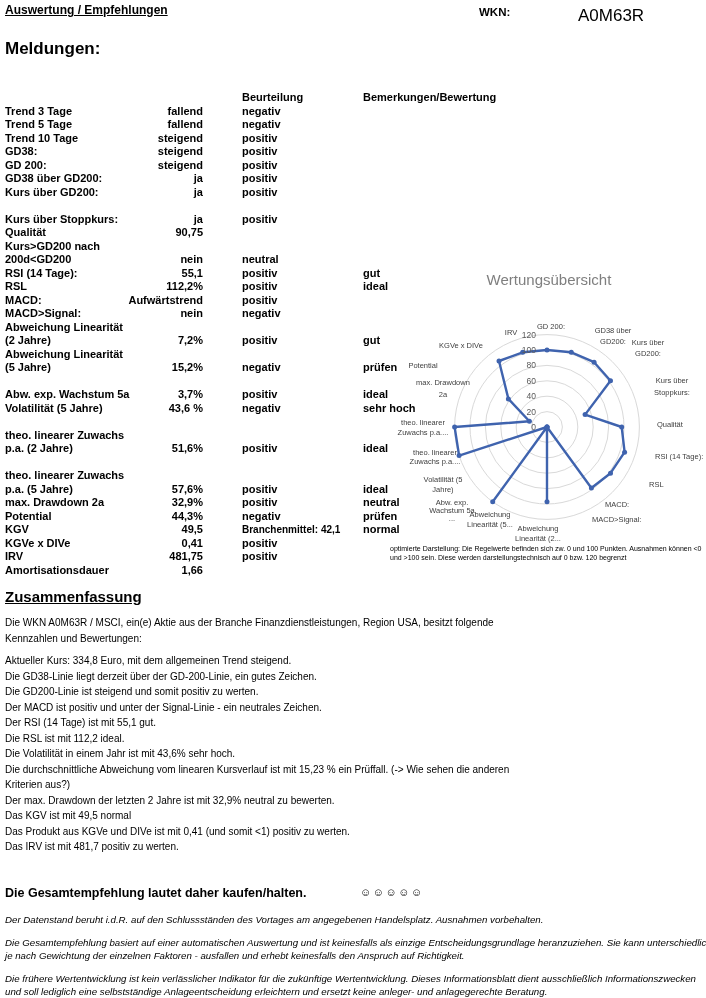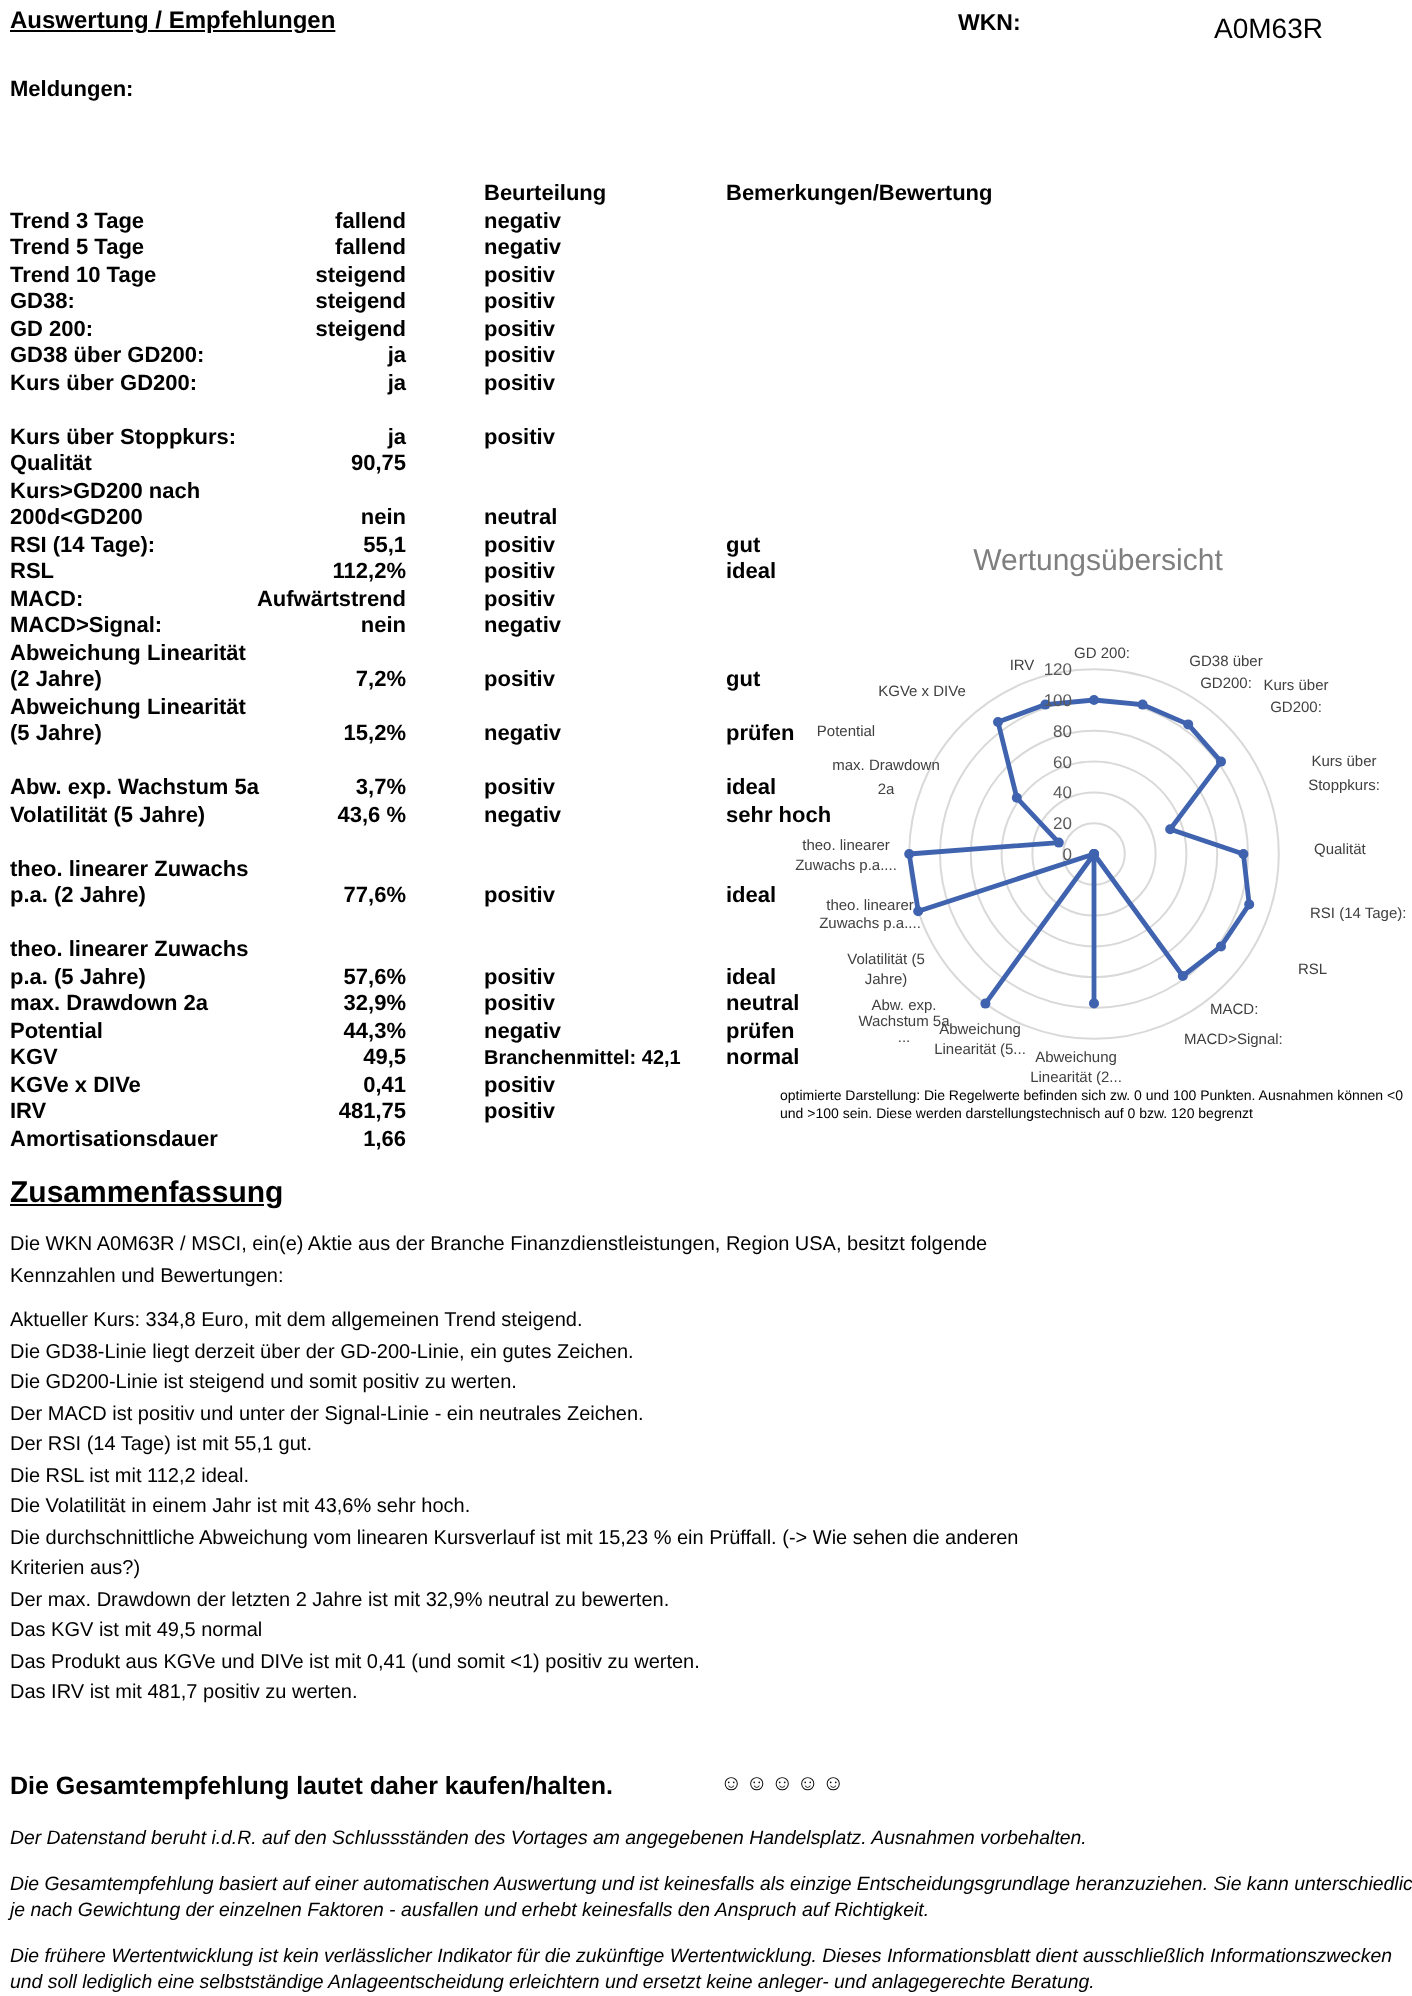--- a/index.html
+++ b/index.html
@@ -2,22 +2,22 @@
 <html><head>
 <meta charset="utf-8">
 <style>
   html,body{margin:0;padding:0;background:#ffffff;}
   .page{position:relative;width:706px;height:998px;background:#fff;overflow:hidden;
         font-family:"Liberation Sans","DejaVu Sans",sans-serif;color:#000;}
   
   .doc-title{position:absolute;left:5px;top:3px;font-size:12px;font-weight:bold;
              text-decoration:underline;white-space:nowrap;}
   .wkn-label{position:absolute;left:479px;top:6px;font-size:11.5px;font-weight:bold;}
-  .wkn-value{position:absolute;left:578px;top:6px;font-size:14px;margin-left:29px;}
-  .meldungen{position:absolute;left:5px;top:39px;font-size:11px;font-weight:bold;}
+  .wkn-value{position:absolute;left:578px;top:6px;font-size:17px;}
+  .meldungen{position:absolute;left:5px;top:39px;font-size:17px;font-weight:bold;}
   
   .tbl{position:absolute;left:5px;top:91px;width:695px;font-size:11px;font-weight:bold;}
   .trow{position:relative;height:13.5px;line-height:13.5px;white-space:nowrap;}
   .trow .c1{position:absolute;left:0;}
   .trow .c2{position:absolute;left:90px;width:108px;text-align:right;}
   .trow .c3{position:absolute;left:237px;}
   .trow .c4{position:absolute;left:358px;}
   .trow .c3.small{font-size:10px;font-weight:bold;}
   
   .chart{position:absolute;left:385px;top:263px;width:321px;height:300px;}
@@ -160,21 +160,21 @@
         <span class="c2">43,6 %</span>
         <span class="c3">negativ</span>
         <span class="c4">sehr hoch</span>
       </div>
       <div class="trow"></div>
       <div class="trow">
         <span class="c1">theo. linearer Zuwachs</span>
       </div>
       <div class="trow">
         <span class="c1">p.a. (2 Jahre)</span>
-        <span class="c2">77,6%</span>
+        <span class="c2">51,6%</span>
         <span class="c3">positiv</span>
         <span class="c4">ideal</span>
       </div>
       <div class="trow"></div>
       <div class="trow">
         <span class="c1">theo. linearer Zuwachs</span>
       </div>
       <div class="trow">
         <span class="c1">p.a. (5 Jahre)</span>
         <span class="c2">57,6%</span>

